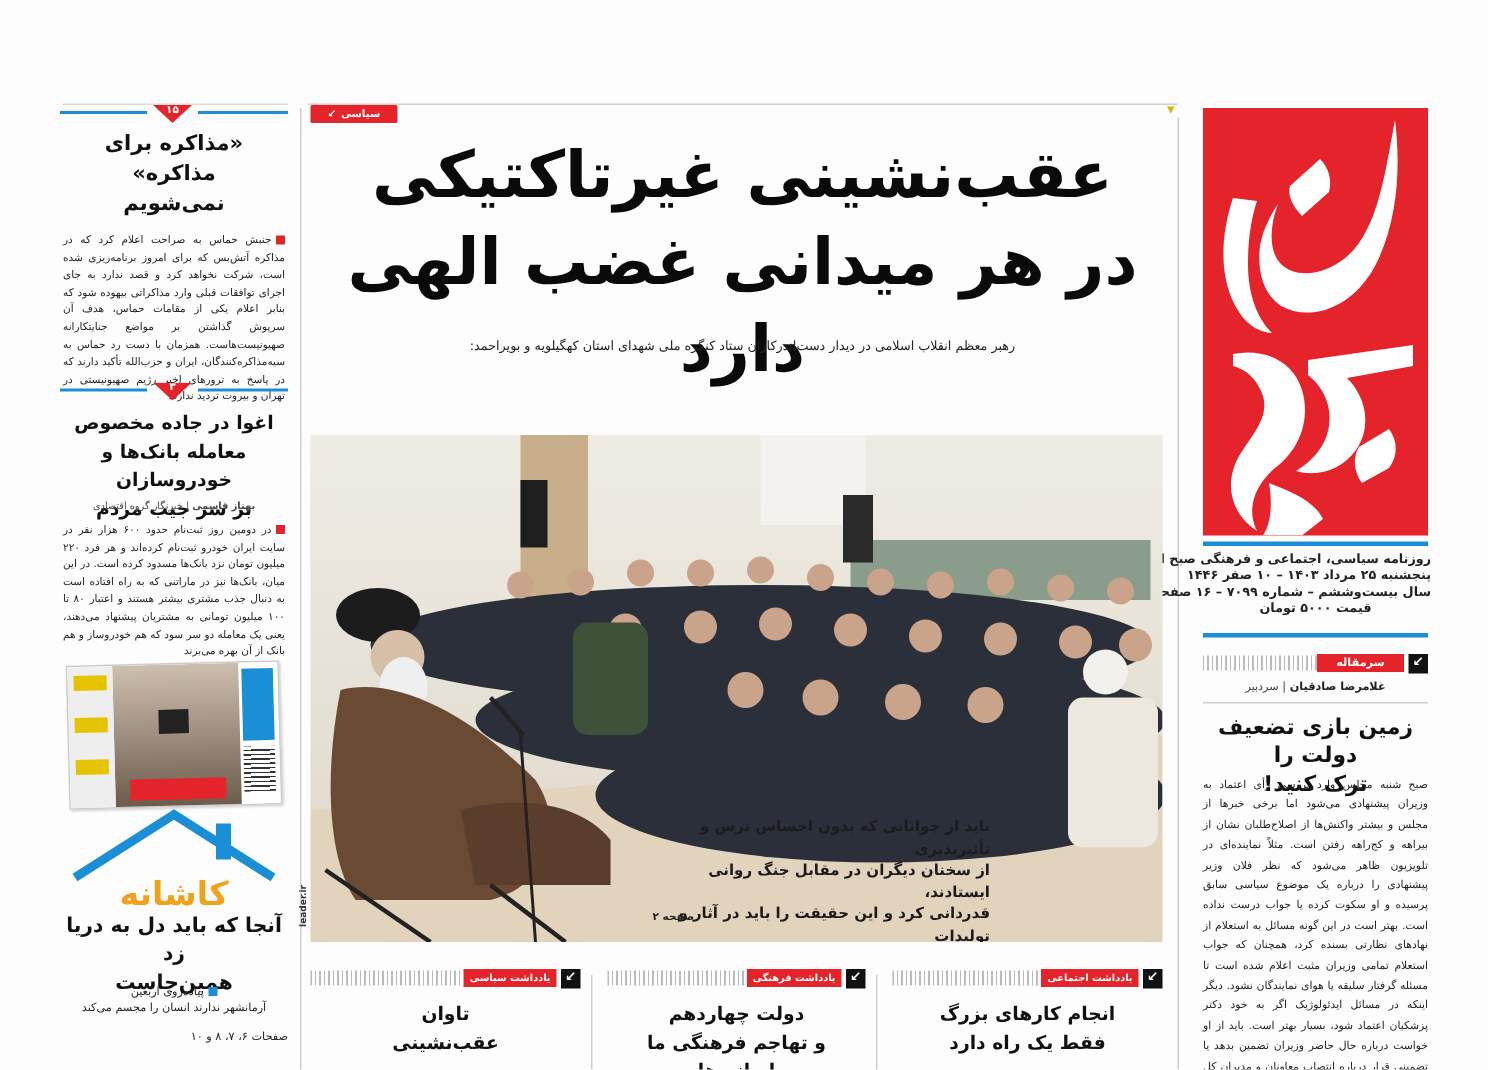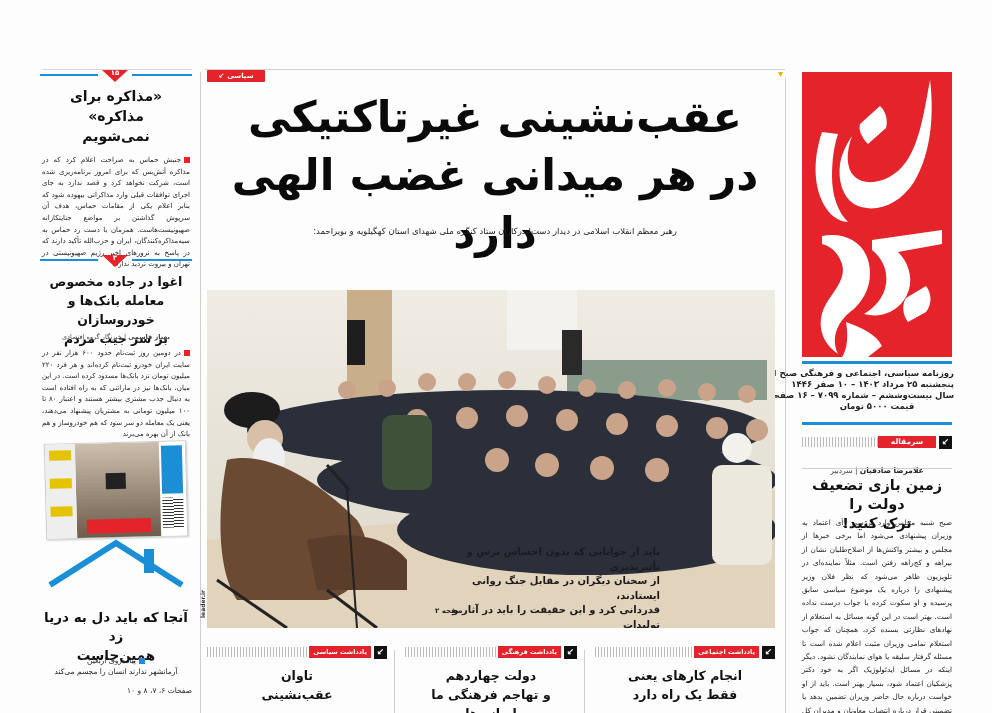--- a/index.html
+++ b/index.html
@@ -104,21 +104,21 @@
       <div>سال بیست‌وششم – شماره ۷۰۹۹ – ۱۶ صفحه</div>
       <div>قیمت ۵۰۰۰ تومان</div>
     </div>
     <div class="blue-rule" style="top:352px"></div>
 
     <div class="editorial-tag-row" style="top:365px">
       <span class="arrow-box">↙</span>
       <span class="red-tag">سرمقاله</span>
       <span class="hatch"></span>
     </div>
-    <div class="editorial-byline" style="top:396px">
+    <div class="editorial-byline" style="top:383px">
       <b>غلامرضا صادقیان</b>
       <span> | </span>
       <span>سردبیر</span>
     </div>
     <div class="rule-thin" style="left:2px; top:398px; width:150px;"></div>
     <div class="editorial-title" style="top:406px">
       <div>زمین بازی تضعیف دولت را</div>
       <div>ترک کنید!</div>
     </div>
     <div class="editorial-body" style="top:446px">صبح شنبه مجلس وارد بررسی رأی اعتماد به وزیران پیشنهادی می‌شود اما برخی خبرها از مجلس و بیشتر واکنش‌ها از اصلاح‌طلبان نشان از بیراهه و کج‌راهه رفتن است. مثلاً نماینده‌ای در تلویزیون ظاهر می‌شود که نظر فلان وزیر پیشنهادی را درباره یک موضوع سیاسی سابق پرسیده و او سکوت کرده یا جواب درست نداده است. بهتر است در این گونه مسائل به استعلام از نهادهای نظارتی بسنده کرد، همچنان که جواب استعلام تمامی وزیران مثبت اعلام شده است تا مسئله گرفتار سلیقه یا هوای نمایندگان نشود. دیگر اینکه در مسائل ایدئولوژیک اگر به خود دکتر پزشکیان اعتماد شود، بسیار بهتر است. باید از او خواست درباره حال حاضر وزیران تضمین بدهد یا تضمینی قرار درباره انتصاب معاونان و مدیران کل وزارتخانه‌ها از این پاره تیر خود رئیس جمهور اعلام کرده به کارگیری هر مدیر جدید دولتی باید بازتابی عینی از شعار وفاق ملی باشد یعنی انتصاب شایسته‌ها از هر نحله سیاسی. این به صلاح و صواب نزدیک‌تر است تا یک نماینده خودش را ملاک تعیین سوابق افراد قرار دهد...</div>
@@ -217,21 +217,21 @@
   </div>
 
   <div class="notes">
     <div class="note" style="right:5px; width:180px;">
       <div class="tag-row">
         <span class="arrow-box">↙</span>
         <span class="red-tag">یادداشت اجتماعی</span>
         <span class="hatch"></span>
       </div>
       <div class="title">
-        <div>انجام کارهای یعنی</div>
+        <div>انجام کارهای بزرگ</div>
         <div>فقط یک راه دارد</div>
       </div>
     </div>
     <div class="note-sep" style="right:195px;"></div>
     <div class="note" style="right:203px; width:172px;">
       <div class="tag-row">
         <span class="arrow-box">↙</span>
         <span class="red-tag">یادداشت فرهنگی</span>
         <span class="hatch"></span>
       </div>
@@ -303,20 +303,21 @@
         <div style="margin:18px 4px 0; height:10px; background:#e5c300;"></div>
         <div style="margin:18px 4px 0; height:10px; background:#e5c300;"></div>
       </div>
     </div>
 
     <div class="kashaneh">
       <svg width="152" height="60" viewBox="0 0 152 60">
         <polyline points="10,50 76,8 142,50" fill="none" stroke="#1a8fd6" stroke-width="6"></polyline>
         <rect x="104" y="14" width="10" height="24" fill="#1a8fd6"></rect>
       </svg>
+      <div class="kashaneh-word">کاشانه</div>
     </div>
     <div class="supp-title">
       <div>آنجا که باید دل به دریا زد</div>
       <div>همین‌جاست</div>
     </div>
     <div class="supp-desc">
       <div><span class="bullet blue"></span><span>پیاده‌روی اربعین</span></div>
       <div>آرمانشهر ندارند انسان را مجسم می‌کند</div>
     </div>
     <div class="supp-pages">صفحات ۶، ۷، ۸ و ۱۰</div>

